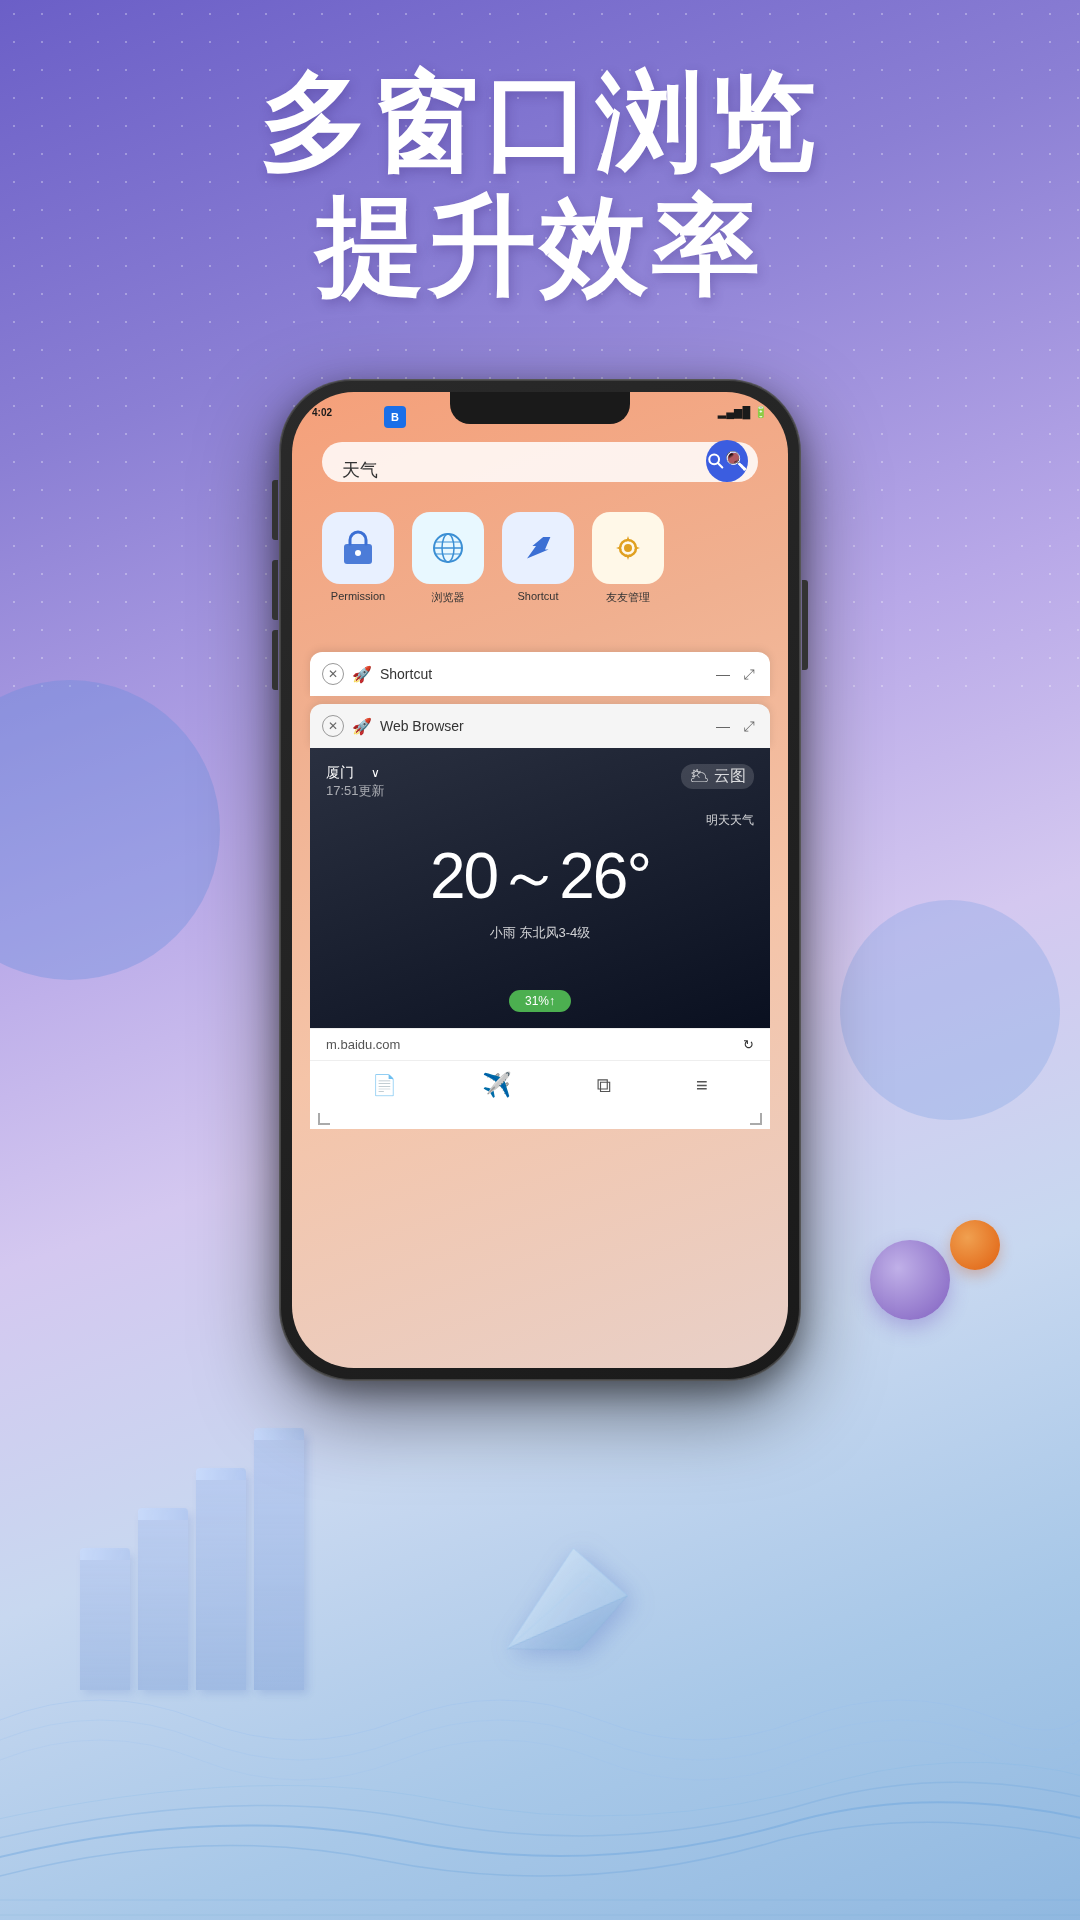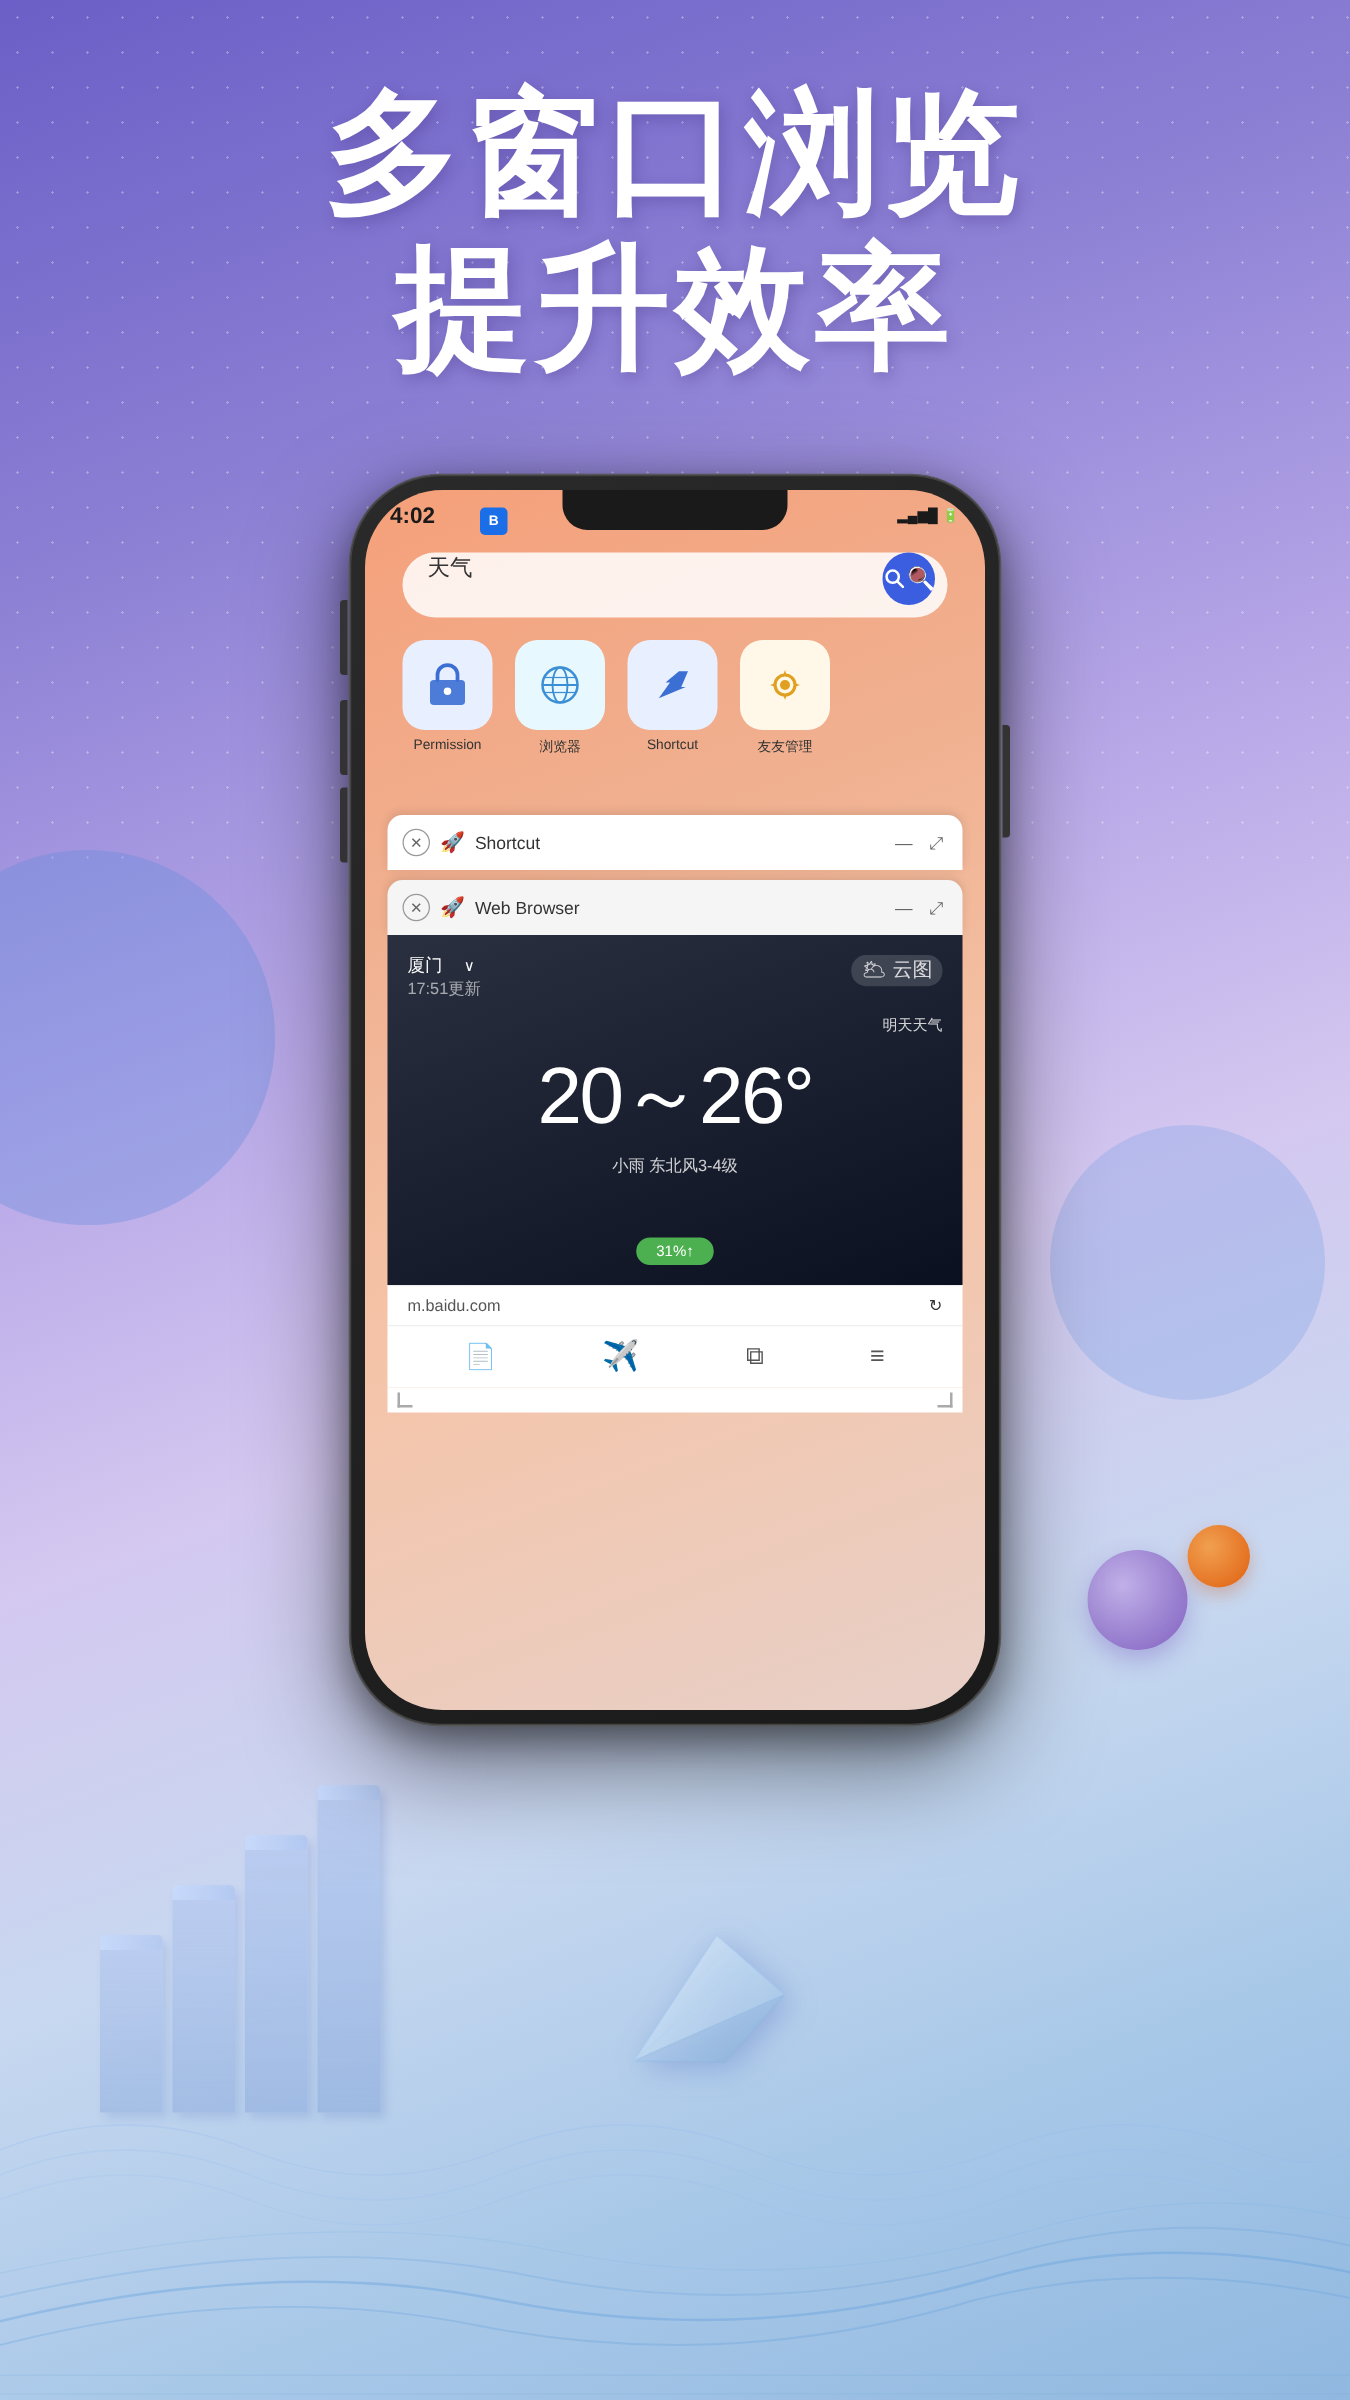--- a/index.html
+++ b/index.html
@@ -124,42 +124,42 @@
     .status-bar {
       position: absolute;
       top: 8px; left: 20px; right: 20px;
       display: flex;
       justify-content: space-between;
       align-items: center;
       z-index: 51;
       height: 24px;
     }
     .status-time {
-      font-size: 18px;
+      font-size: 10px;
       font-weight: 600;
       color: #1a1a1a;
     }
     .status-icons {
       display: flex;
       gap: 4px;
       align-items: center;
       font-size: 12px;
       color: #1a1a1a;
     }
 
     
     .search-bar {
       position: absolute;
       top: 50px;
       left: 30px; right: 30px;
-      height: 52px;
+      height: 40px;
       background: rgba(255,255,255,0.85);
       border-radius: 28px;
       display: flex;
-      align-items: flex-start;
+      align-items: flex-end;
       padding: 0 10px 0 20px;
       z-index: 20;
     }
     .search-text {
       flex: 1;
       font-size: 18px;
       color: #333;
     }
     .search-btn {
       width: 42px; height: 42px;

